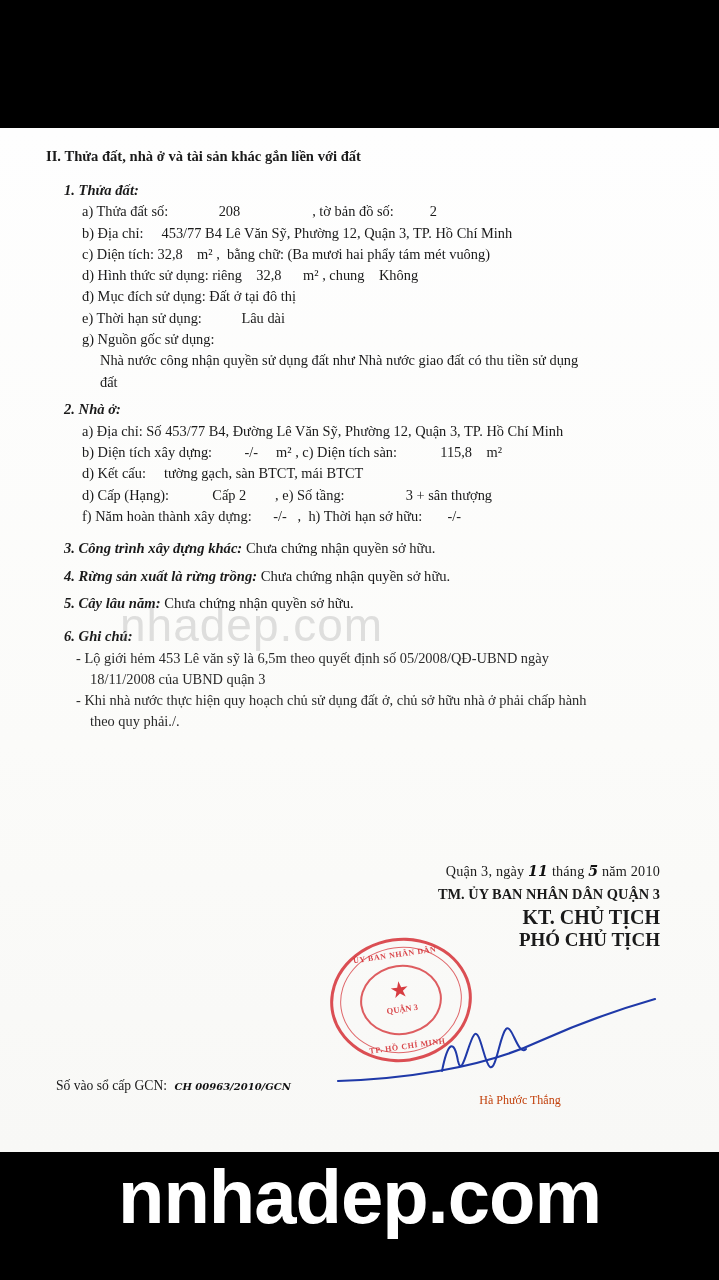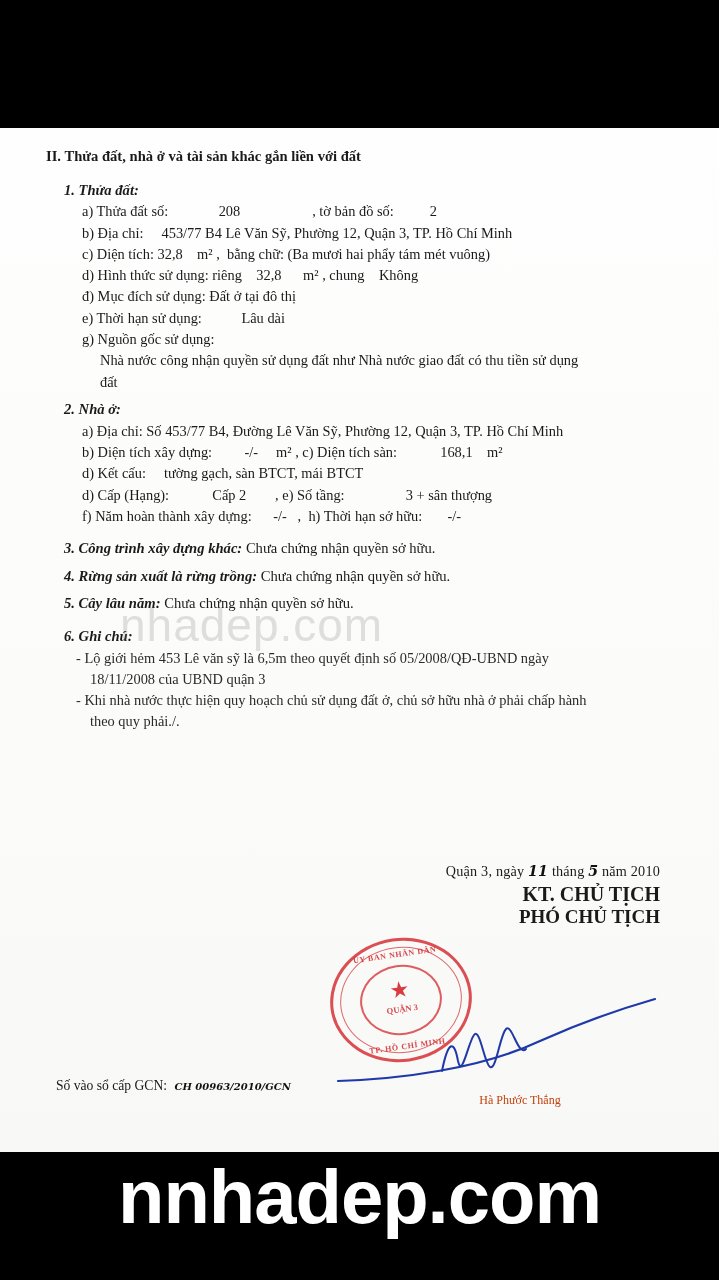--- a/index.html
+++ b/index.html
@@ -267,21 +267,21 @@
       <div class="lvl2">đ) Mục đích sử dụng: Đất ở tại đô thị</div>
       <div class="lvl2">e) Thời hạn sử dụng:           Lâu dài</div>
       <div class="lvl2">g) Nguồn gốc sử dụng:</div>
       <div class="lvl3">Nhà nước công nhận quyền sử dụng đất như Nhà nước giao đất có thu tiền sử dụng</div>
       <div class="lvl3">đất</div>
 
       <div class="gap-s"></div>
 
       <div class="lvl1">2. Nhà ở:</div>
       <div class="lvl2">a) Địa chỉ: Số 453/77 B4, Đường Lê Văn Sỹ, Phường 12, Quận 3, TP. Hồ Chí Minh</div>
-      <div class="lvl2">b) Diện tích xây dựng:         -/-     m² , c) Diện tích sàn:            168,1    m²</div>
+      <div class="lvl2">b) Diện tích xây dựng:         -/-     m² , c) Diện tích sàn:            115,8    m²</div>
       <div class="lvl2">d) Kết cấu:     tường gạch, sàn BTCT, mái BTCT</div>
       <div class="lvl2">d) Cấp (Hạng):            Cấp 2        , e) Số tầng:                 3 + sân thượng</div>
       <div class="lvl2">f) Năm hoàn thành xây dựng:      -/-   ,  h) Thời hạn sở hữu:       -/-</div>
 
       <div class="gap-m"></div>
 
       <div class="lvl1">
         <span>3. Công trình xây dựng khác:</span>
         <span class="plain">Chưa chứng nhận quyền sở hữu.</span>
       </div>
@@ -308,20 +308,21 @@
     <div class="watermark-doc">nhadep.com</div>
 
     <div class="sign-block">
       <div class="sign-date">
         <span>Quận 3, ngày</span>
         <span class="handwrite">11</span>
         <span>tháng</span>
         <span class="handwrite">5</span>
         <span>năm 2010</span>
       </div>
+      <div class="sign-org">TM. ỦY BAN NHÂN DÂN QUẬN 3</div>
       <div class="sign-role1">KT. CHỦ TỊCH</div>
       <div class="sign-role2">PHÓ CHỦ TỊCH</div>
     </div>
 
     <div class="stamp">
       <div class="stamp-ring"></div>
       <div class="stamp-ring2"></div>
       <div class="stamp-inner"></div>
       <div class="stamp-top-text">ỦY BAN NHÂN DÂN</div>
       <div class="stamp-star">★</div>

